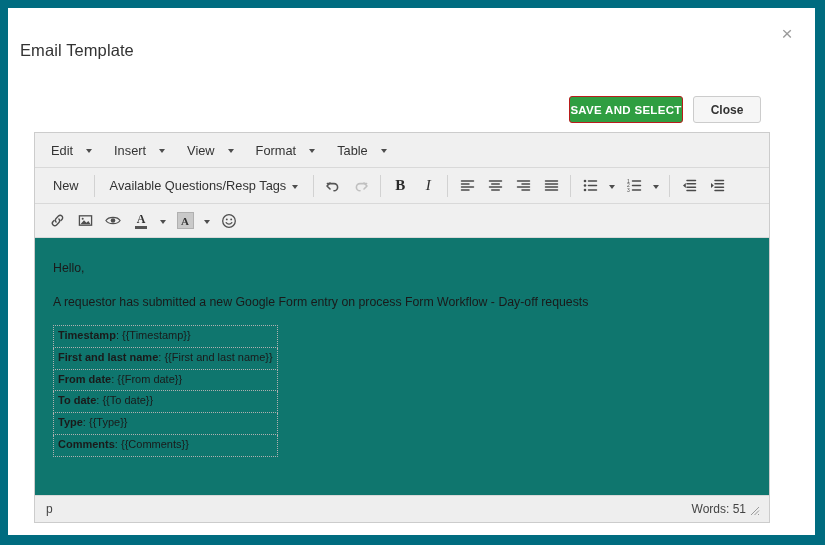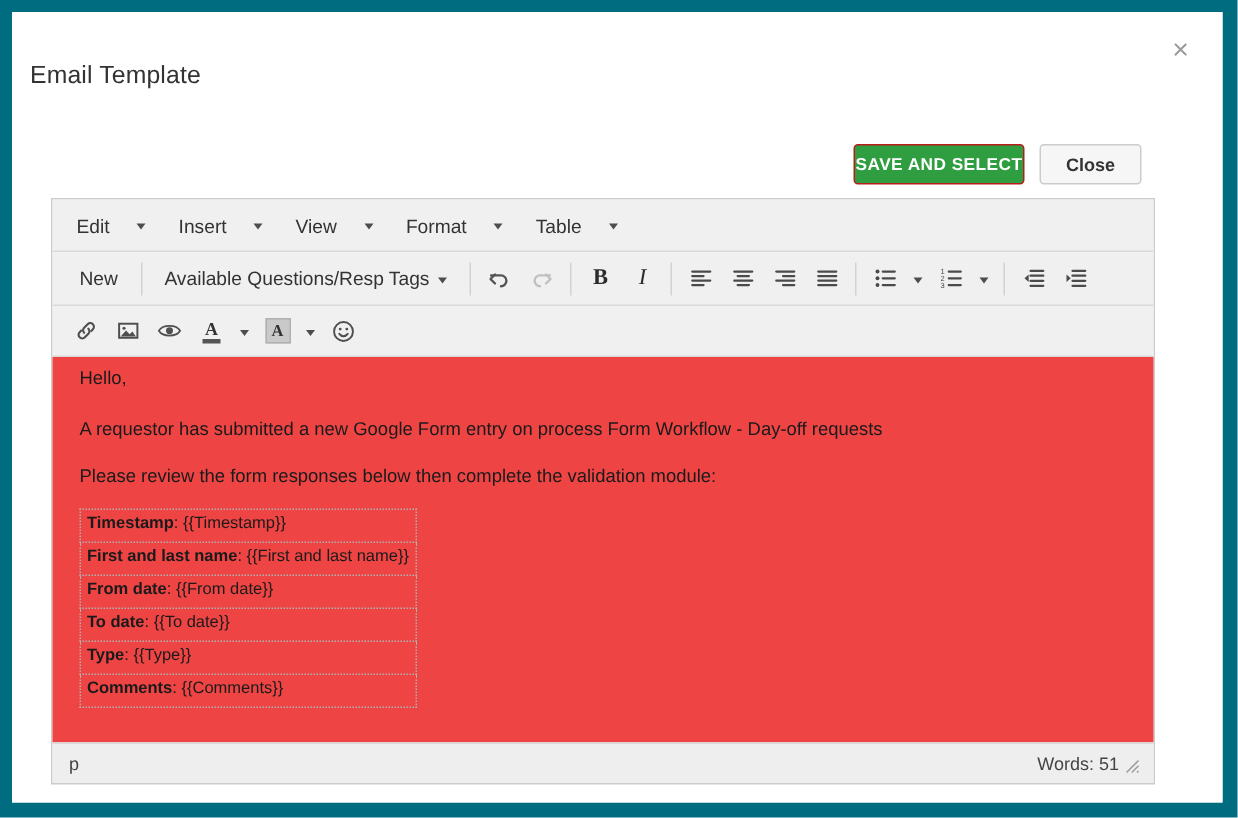--- a/index.html
+++ b/index.html
@@ -122,21 +122,21 @@
   .tb-row3 { height: 34px; }
 
   .menu-item {
     font-size: 12.8px;
     color: #333333;
     padding: 5px 11px;
     cursor: pointer;
     border-radius: 3px;
     display: flex;
     align-items: center;
-    gap: 18px;
+    gap: 13px;
   }
 
   .caret {
     width: 0; height: 0;
     border-left: 3.5px solid transparent;
     border-right: 3.5px solid transparent;
     border-top: 4px solid #4d4d4d;
     display: inline-block;
     margin-top: 2px;
   }
@@ -226,22 +226,22 @@
     font-family: "Liberation Serif", serif;
   }
 
   
   .edit-body {
     position: absolute;
     left: 0;
     top: 105px;
     right: 0;
     bottom: 27px;
-    background: #ef4444;
-    padding: 6px 18px;
+    background: #0f766e;
+    padding: 22px 18px;
     box-sizing: border-box;
     overflow: hidden;
     font-size: 12.3px;
     color: #1a1a1a;
     line-height: 1.45;
   }
   .edit-body p { margin: 0 0 16px 0; }
   .edit-body p.tight { margin-bottom: 13px; }
   .edit-body b { font-weight: normal; }
 
@@ -518,21 +518,20 @@
             </svg>
           </div>
         </div>
       </div>
 
       <div class="edit-body">
         <p>Hello,</p>
         <p class="tight">
           <span>A requestor has submitted a new Google Form entry on process </span><b>Form Workflow - Day-off requests</b>
         </p>
-        <p class="tight">Please review the form responses below then complete the validation module:</p>
 
         <table class="tag-table">
           <tbody>
             <tr>
               <td><span class="lbl">Timestamp</span>: <span>{{Timestamp}}</span></td>
             </tr>
             <tr>
               <td><span class="lbl">First and last name</span>: <span>{{First and last name}}</span></td>
             </tr>
             <tr>

